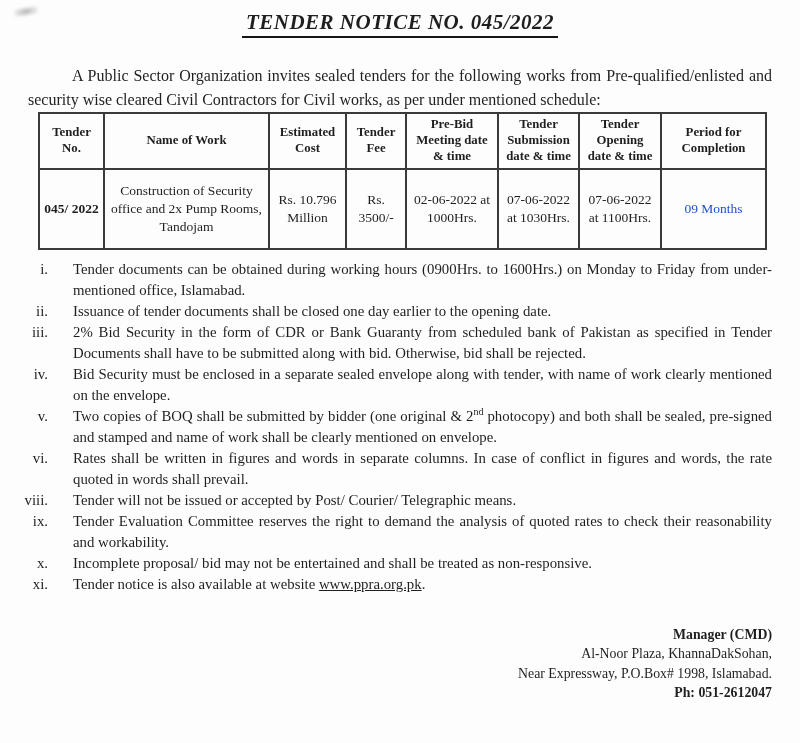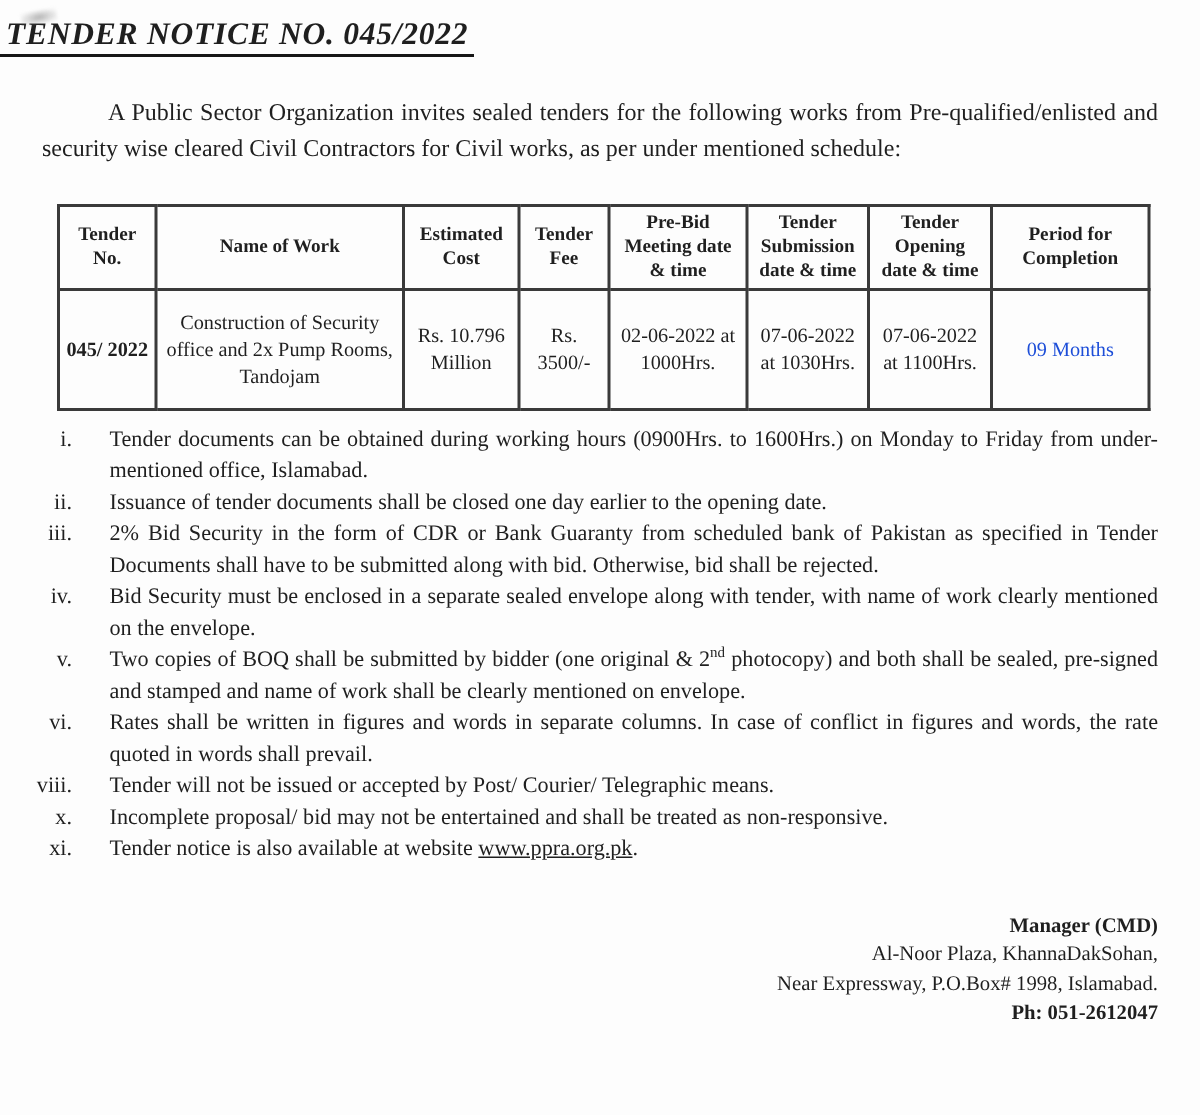--- a/index.html
+++ b/index.html
@@ -16,41 +16,41 @@
   
   .smudge {
     position: absolute; left: 14px; top: 7px;
     width: 24px; height: 9px;
     background: radial-gradient(ellipse at center, rgba(120,120,120,.55), rgba(160,160,160,.15) 70%, transparent);
     transform: rotate(-10deg);
     filter: blur(1px);
   }
 
   
-  .title-wrap { }
+  .title-wrap { text-align: center; }
   .doc-title {
     display: inline-block;
     font-size: 21px; font-weight: bold; font-style: italic;
     letter-spacing: .5px;
     border-bottom: 2.5px solid #161616;
     padding: 0 4px 1px 4px;
   }
 
   
   .intro {
     margin: 26px 28px 0 28px;
     font-size: 16px;
     line-height: 24px;
     text-align: justify;
     text-indent: 44px;
   }
 
   
   table.schedule {
-    margin: 24px 0 0 38px;
+    margin: 0 0 0 38px;
     border-collapse: collapse;
     table-layout: fixed;
     width: 727px;
     font-size: 13px;
   }
   table.schedule th, table.schedule td {
     border: 2px solid #3a3a3a;
     text-align: center;
     vertical-align: middle;
     padding: 3px 4px;
@@ -177,20 +177,24 @@
     </div>
     <div class="term">
       <span class="term-num">vi.</span>
       <span class="term-text">Rates shall be written in figures and words in separate columns. In case of conflict in figures and words, the rate quoted in words shall prevail.</span>
     </div>
     <div class="term">
       <span class="term-num">viii.</span>
       <span class="term-text">Tender will not be issued or accepted by Post/ Courier/ Telegraphic means.</span>
     </div>
     <div class="term">
+      <span class="term-num">ix.</span>
+      <span class="term-text">Tender Evaluation Committee reserves the right to demand the analysis of quoted rates to check their reasonability and workability.</span>
+    </div>
+    <div class="term">
       <span class="term-num">x.</span>
       <span class="term-text">Incomplete proposal/ bid may not be entertained and shall be treated as non-responsive.</span>
     </div>
     <div class="term">
       <span class="term-num">xi.</span>
       <span class="term-text"><span>Tender notice is also available at website </span><span class="site-link">www.ppra.org.pk</span><span>.</span></span>
     </div>
   </div>
 
   <div class="footer">

